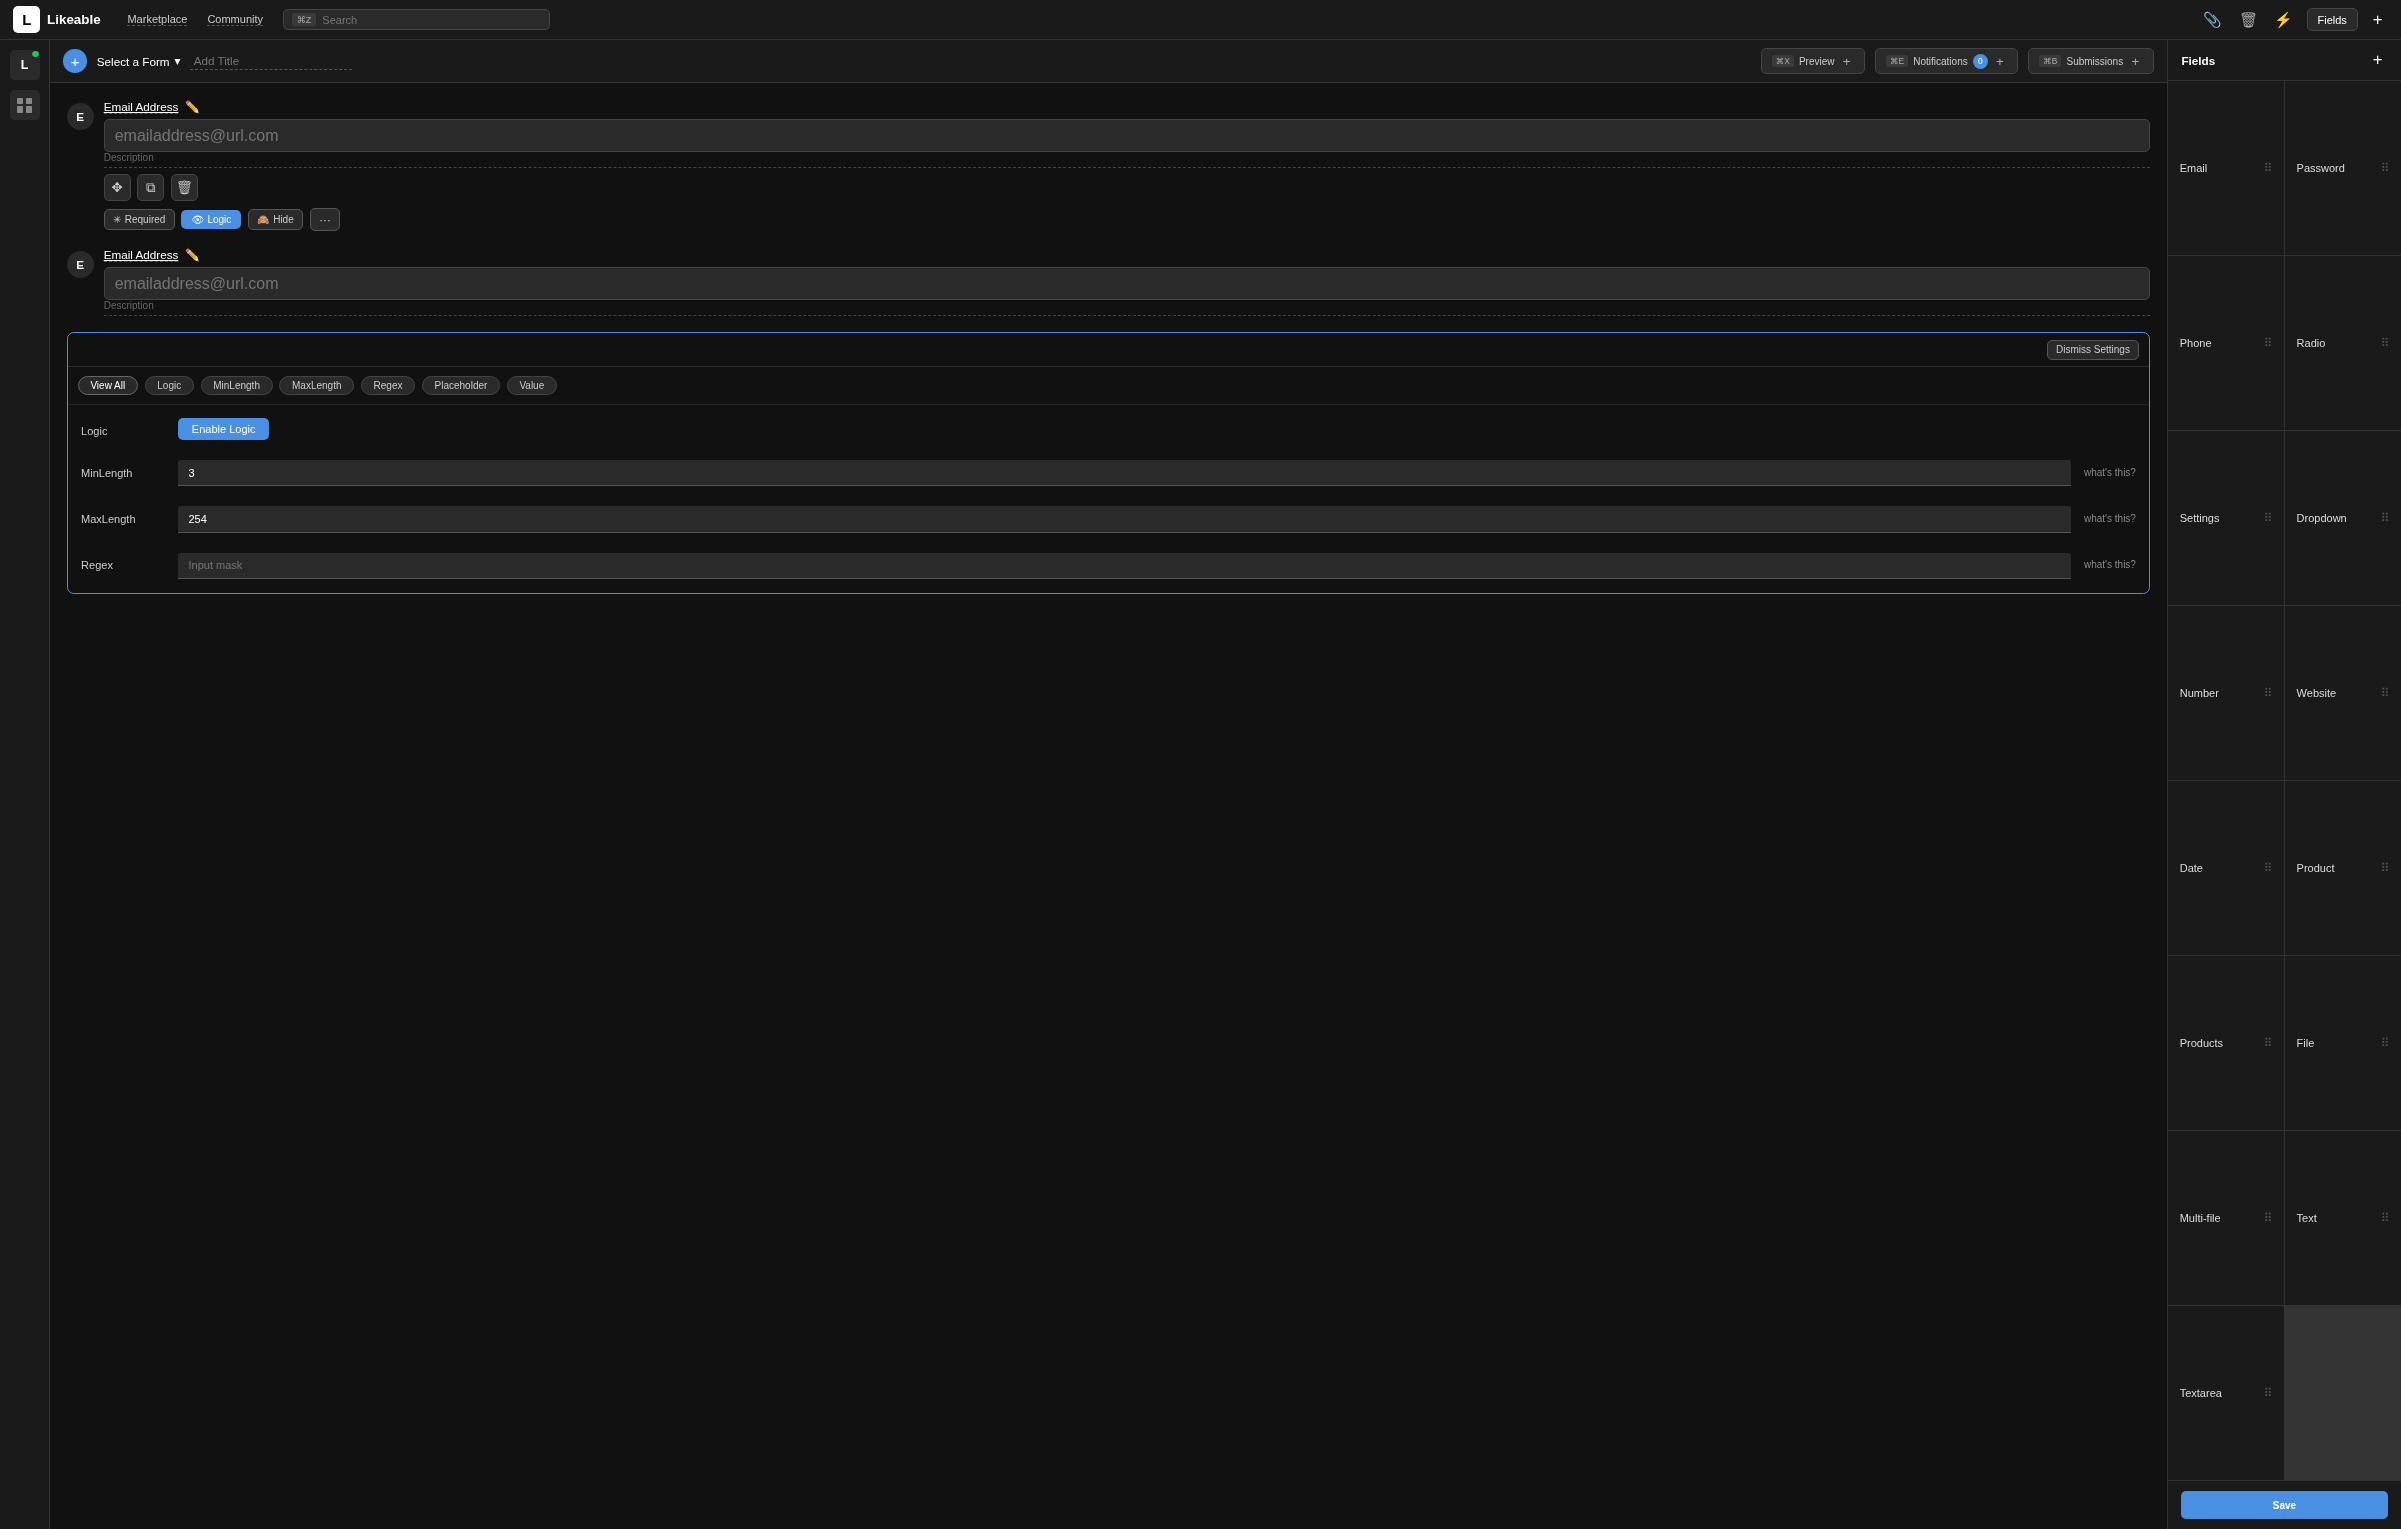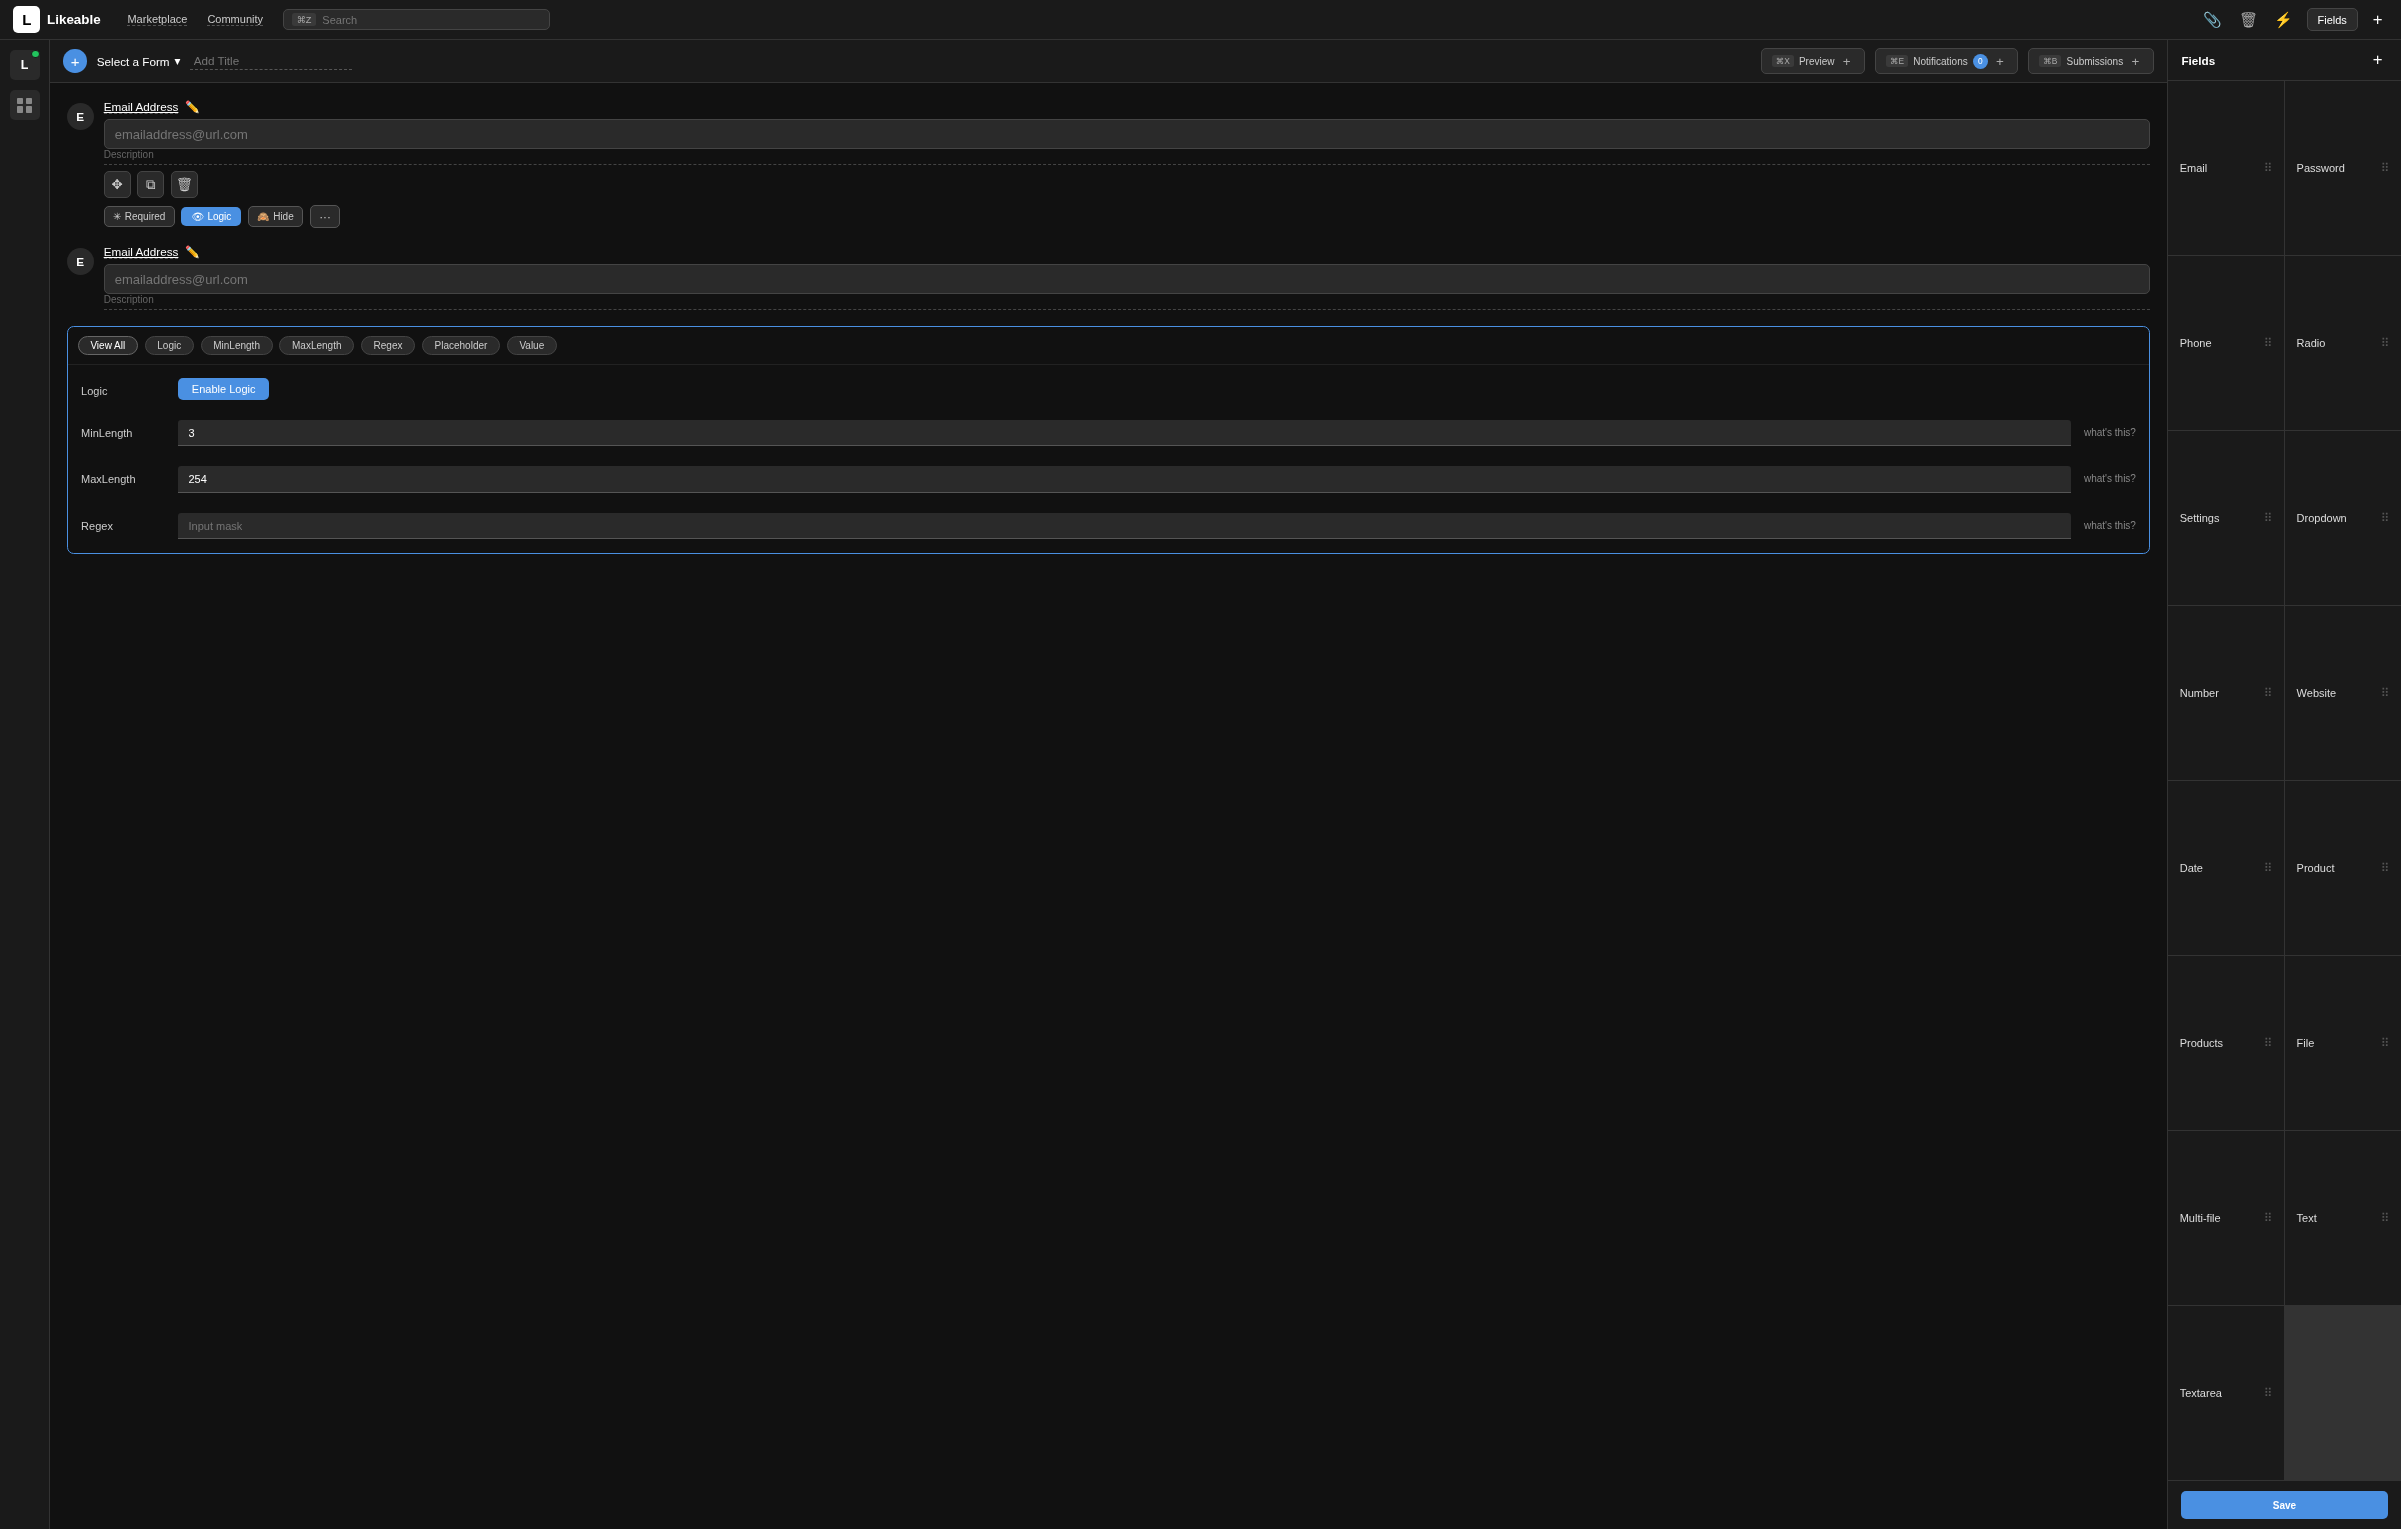--- a/index.html
+++ b/index.html
@@ -316,21 +316,21 @@
       font-size: 11.7px;
       cursor: pointer;
     }
     .field-input {
       width: 100%;
       background: #2a2a2a;
       border: 0.8px solid #444;
       border-radius: 5px;
       color: #888;
       padding: 6.7px 10px;
-      font-size: 13px;
+      font-size: 16px;
       outline: none;
     }
     .field-desc {
       color: #666;
       font-size: 10px;
       border-bottom: 0.8px dashed #444;
       padding-bottom: 3.3px;
     }
 
     
@@ -689,20 +689,23 @@
           <div class="field-label-row">
             <span class="field-label">Email Address</span>
             <span class="pencil-icon">✏️</span>
           </div>
           <input class="field-input" placeholder="emailaddress@url.com" style="">
           <div class="field-desc">Description</div>
         </div>
       </div>
 
       <div class="settings-panel">
+        <div class="settings-header">
+          <button class="dismiss-btn">Dismiss Settings</button>
+        </div>
         <div class="settings-tabs">
           <button class="stab active">View All</button>
           <button class="stab">Logic</button>
           <button class="stab">MinLength</button>
           <button class="stab">MaxLength</button>
           <button class="stab">Regex</button>
           <button class="stab">Placeholder</button>
           <button class="stab">Value</button>
         </div>
         <div class="settings-body">

